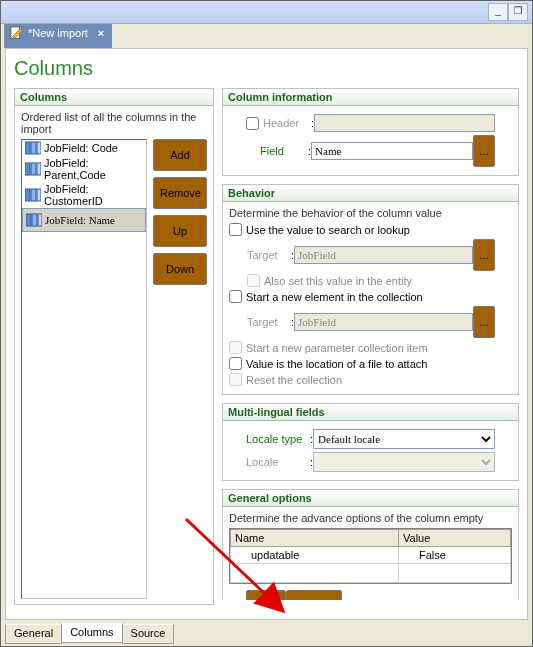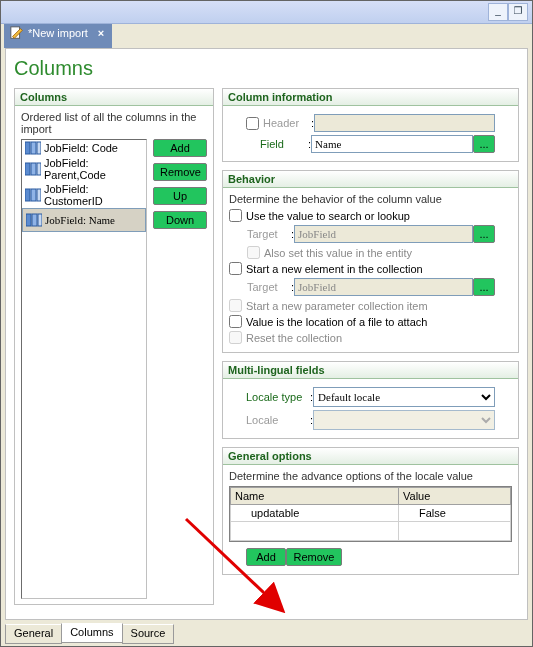--- a/index.html
+++ b/index.html
@@ -22,21 +22,21 @@
 .panel-h{background:linear-gradient(#fff,#e4efe4);border-bottom:1px solid #9fc29f;padding:2px 5px;font-weight:bold;color:#1e641e}
 .panel-b{padding:5px 6px}
 
 .desc{margin:0 0 4px 0;color:#333}
 
 .listbox{border:1px inset #c0c0c0;background:#fff;height:458px;overflow:auto}
 .li{display:flex;align-items:center;padding:1px 3px}
 .li.sel{background:#d6d2c5}
 .li .ic{width:16px;height:14px;margin-right:3px;flex:0 0 16px}
 .btncol{width:54px;flex:0 0 54px;display:flex;flex-direction:column;gap:6px}
-.wbtn{height:18px;background:#22c55e;border:1px solid #7a7a7a;border-radius:2px;font-size:11px;cursor:pointer}
+.wbtn{height:32px;background:#a16207;border:1px solid #7a7a7a;border-radius:2px;font-size:11px;cursor:pointer}
 .wbtn.sq{width:22px;padding:0}
 
 .row{display:flex;align-items:center;margin:3px 17px;}
 .lbl{width:64px;flex:0 0 64px;color:#555}
 .lbl.on{color:#1a6a1a}
 .lbl.off{color:#9a9a9a}
 .txt{flex:1;height:18px;border:1px solid #7f9db9;background:#fff;font:11px Tahoma;padding:1px 3px;box-sizing:border-box}
 .txt[disabled]{background:#ece9d8;color:#888}
 .sel{flex:1;height:20px;border:1px solid #7f9db9;background:#fff;font:11px Tahoma}
 .sel[disabled]{background:#ece9d8;color:#888}
@@ -215,21 +215,21 @@
               <span class="lbl off">Locale</span>
               <span>:</span>
               <select class="sel" disabled=""><option></option></select>
             </div>
           </div>
         </div>
 
         <div class="panel">
           <div class="panel-h">General options</div>
           <div class="panel-b">
-            <p class="desc">Determine the advance options of the locale value</p>
+            <p class="desc">Determine the advance options of the column empty</p>
             <div class="tblwrap">
               <table class="tbl">
                 <thead>
                     <tr>
                   <th style="width:60%">Name</th>
                   <th>Value</th>
                 </tr>
                   </thead>
                 <tbody id="adv-body">
                     <tr>

